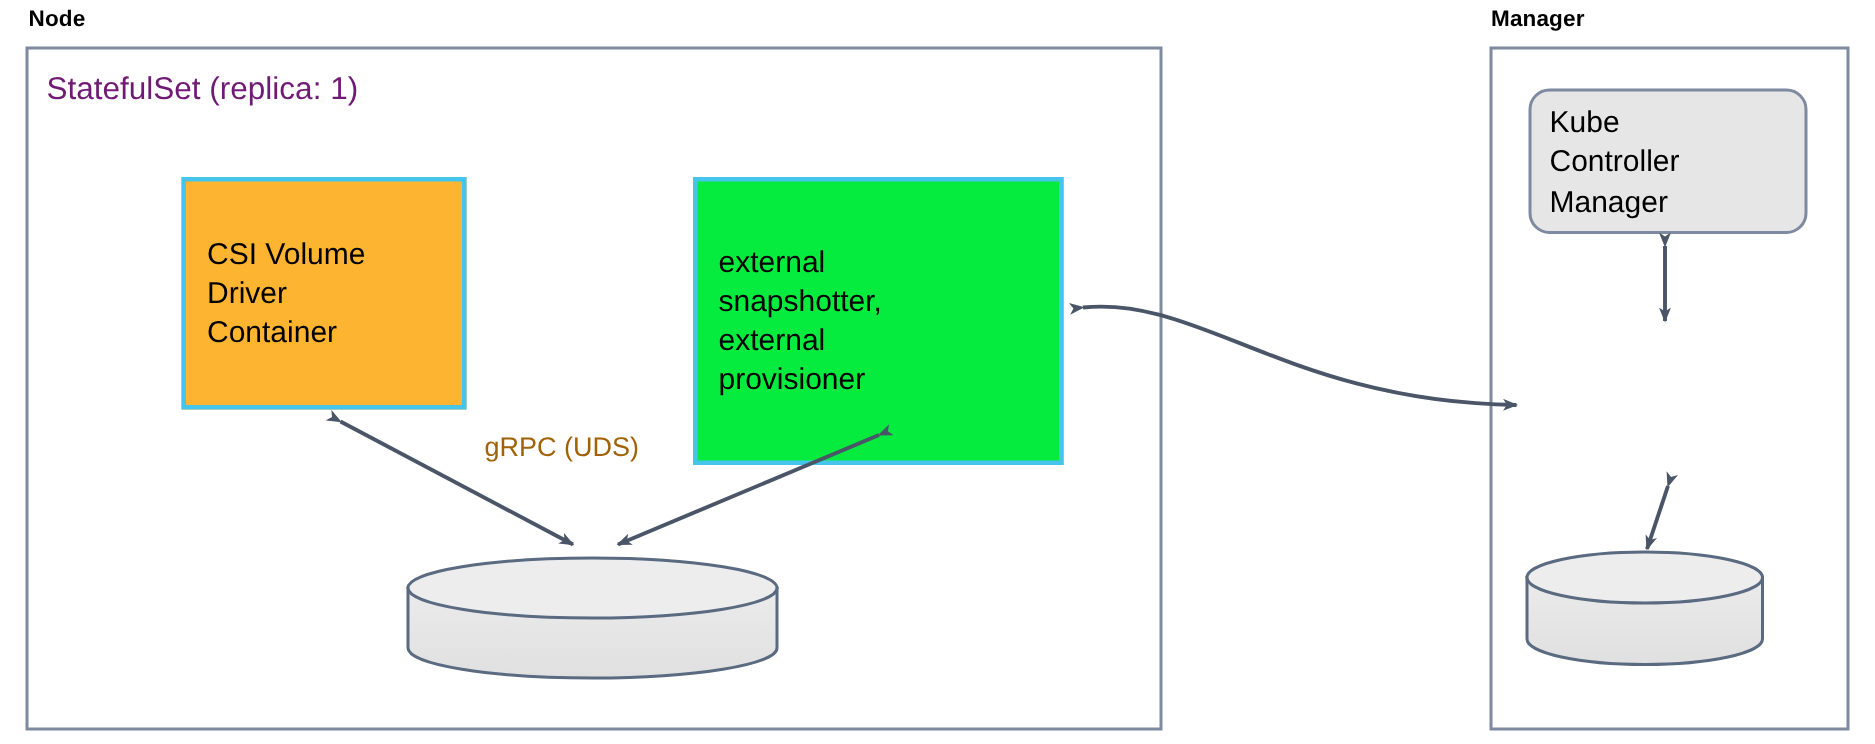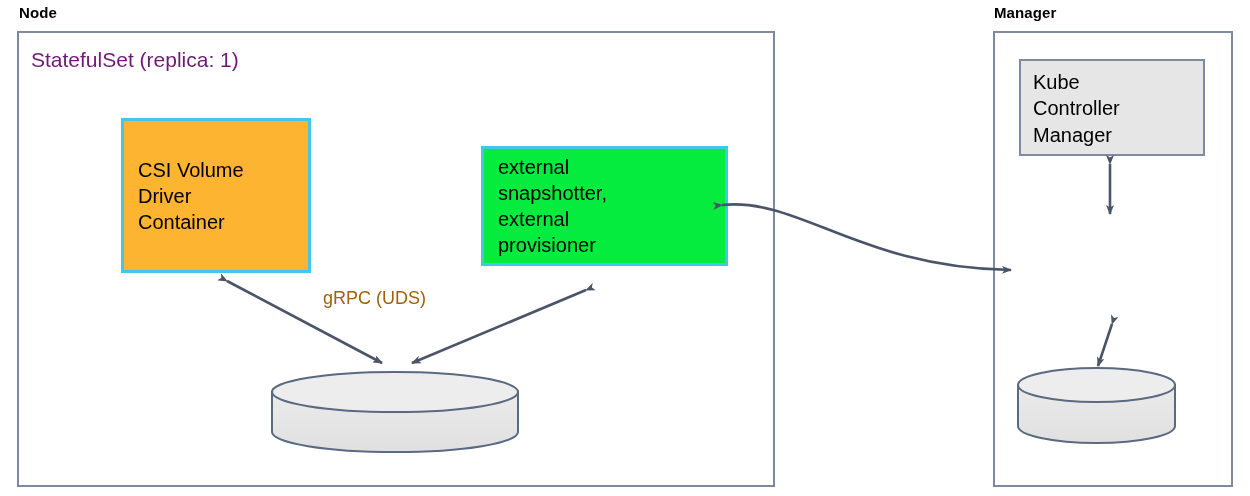--- a/index.html
+++ b/index.html
@@ -116,38 +116,38 @@
   <div class="abs container-box" style="left:17px; top:31px; width:758px; height:456px;"></div>
 
   <div class="abs statefulset-title" style="left:31px; top:48px;">StatefulSet (replica: 1)</div>
 
   <div class="abs proc-box proc-orange" style="left:121px; top:118px; width:190px; height:155px;">
     <span class="txt">CSI Volume
 Driver
 Container</span>
   </div>
 
-  <div class="abs proc-box proc-green" style="left:481px; top:118px; width:247px; height:120px;margin-top:28px;">
+  <div class="abs proc-box proc-green" style="left:462px; top:118px; width:247px; height:192px;">
     <span class="txt">external
 snapshotter,
 external
 provisioner</span>
   </div>
 
   <div class="abs edge-label" style="left:323px; top:288px;">gRPC (UDS)</div>
 
   <div class="abs cyl-wrap" style="left:272px; top:373px; width:246px; height:80px;">
     <div class="cyl-label" style="top:35px;">EmptyDir Volume</div>
   </div>
 
   <div class="abs group-label" style="left:994px; top:4px;">Manager</div>
 
   <div class="abs container-box" style="left:993px; top:31px; width:240px; height:456px;"></div>
 
-  <div class="abs gray-box" style="left:1019px; top:59px; width:186px; height:97px;">
+  <div class="abs gray-box" style="left:1019px; top:59px; width:186px; height:97px;border-radius:14px;">
     <span class="txt">Kube
 Controller
 Manager</span>
   </div>
 
 
   <div class="abs cyl-wrap" style="left:1018px; top:368px; width:157px; height:76px;">
     <div class="cyl-label left-align" style="top:32px; left:20px;">etcd</div>
   </div>
 

